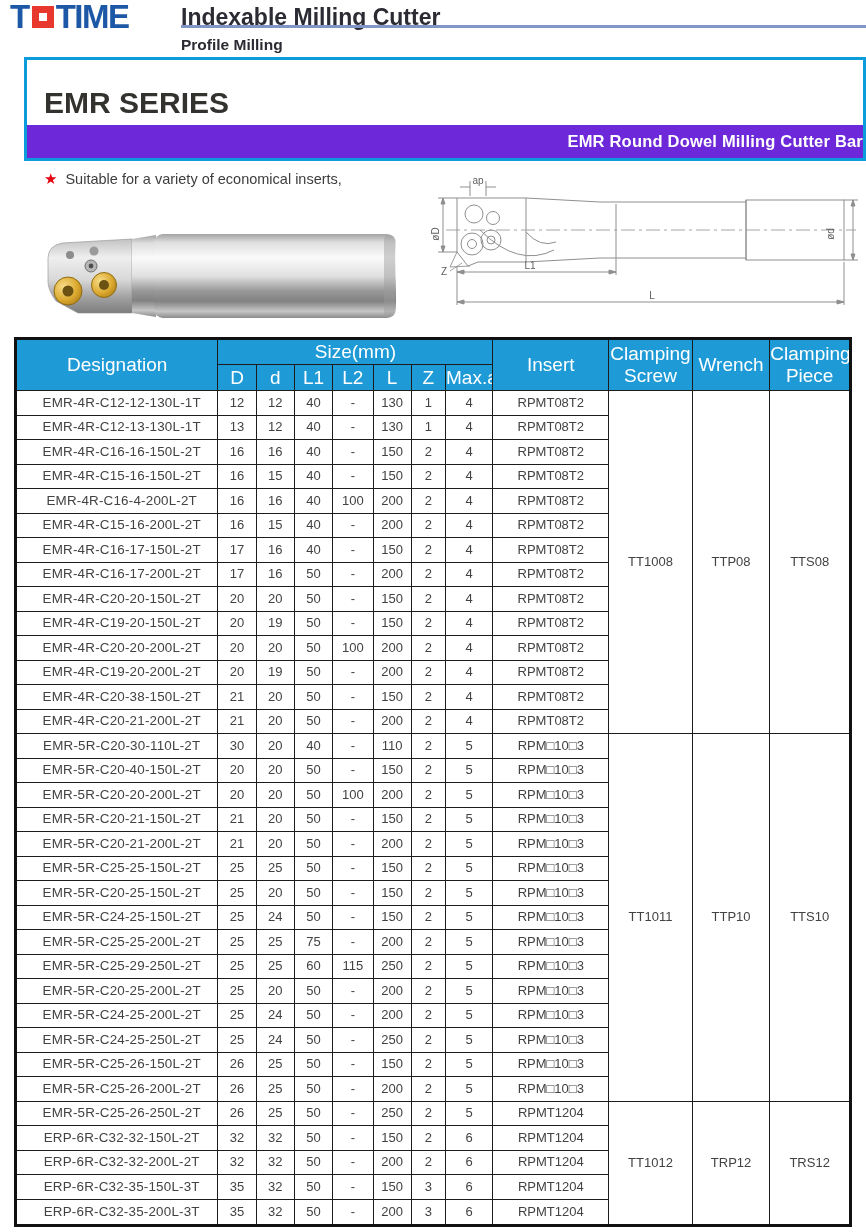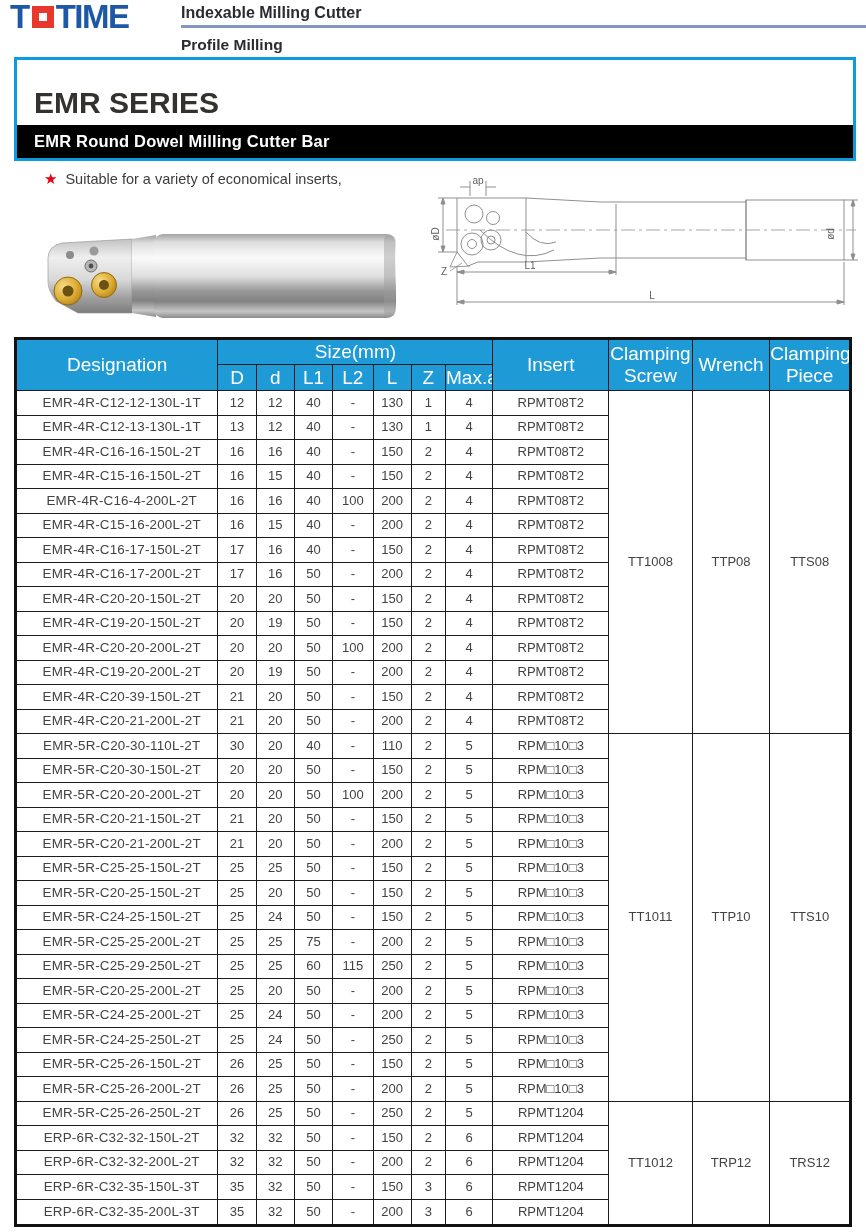--- a/index.html
+++ b/index.html
@@ -5,31 +5,31 @@
   html,body{margin:0;padding:0;background:#ffffff;}
   #page{position:relative;width:866px;height:1232px;background:#fff;overflow:hidden;
         font-family:"Liberation Sans",sans-serif;color:#3f3f3f;}
 
   
   .logo{position:absolute;left:10px;top:0px;height:34px;display:flex;align-items:center;}
   .logo-txt{font-size:33px;font-weight:900;letter-spacing:-1.5px;color:#1d58a6;line-height:30px;}
   .logo-o{display:inline-block;width:22px;height:22px;background:#e8382d;position:relative;
           color:transparent;margin:0 2px 0 3px;font-size:20px;overflow:hidden;}
   .logo-o::after{content:"";position:absolute;left:7px;top:7px;right:7px;bottom:7px;background:#fff;}
-  .brand-title{position:absolute;left:181px;top:4px;font-size:16px;font-weight:bold;color:#2b2b33;}
+  .brand-title{position:absolute;left:181px;top:4px;font-size:23px;font-weight:bold;color:#2b2b33;}
   .brand-rule{position:absolute;left:181px;top:25px;width:685px;height:3px;background:#8295c7;}
   .brand-sub{position:absolute;left:181px;top:36px;font-size:15.5px;font-weight:bold;color:#2b2b33;}
 
   
-  .series-box{position:absolute;left:14px;top:57px;width:842px;height:104px;
+  .series-box{position:absolute;left:24px;top:57px;width:842px;height:104px;
               border:3px solid #0c9bdb;box-sizing:border-box;background:#fff;}
   .series-title{position:absolute;left:17px;top:26px;font-size:30px;font-weight:900;
                 color:#33322e;letter-spacing:0px;}
-  .series-banner{position:absolute;left:0;bottom:0;width:100%;height:33px;background:#000000;
-                 display:flex;align-items:center;}
+  .series-banner{position:absolute;left:0;bottom:0;width:100%;height:33px;background:#6d28d9;
+                 display:flex;align-items:center;justify-content:flex-end;}
   .series-banner span{color:#fff;font-weight:bold;font-size:16.5px;padding-left:17px;letter-spacing:0.2px;}
 
   
   .feature{position:absolute;left:18px;top:169px;font-size:14.5px;line-height:19px;color:#3d3d3d;margin-left:26px;}
   .feature .star{color:#e60012;font-size:15px;margin-right:8px;}
   .feature .l2{padding-left:23px;}
 
   
   .photo{position:absolute;left:34px;top:228px;}
   .tech{position:absolute;left:430px;top:174px;}
@@ -332,21 +332,21 @@
           <td>20</td>
           <td>19</td>
           <td>50</td>
           <td>-</td>
           <td>200</td>
           <td>2</td>
           <td>4</td>
           <td>RPMT08T2</td>
         </tr>
         <tr>
-          <td class="desig">EMR-4R-C20-39-150L-2T</td>
+          <td class="desig">EMR-4R-C20-38-150L-2T</td>
           <td>21</td>
           <td>20</td>
           <td>50</td>
           <td>-</td>
           <td>150</td>
           <td>2</td>
           <td>4</td>
           <td>RPMT08T2</td>
         </tr>
         <tr>
@@ -368,21 +368,21 @@
           <td>-</td>
           <td>110</td>
           <td>2</td>
           <td>5</td>
           <td>RPM□10□3</td>
           <td rowspan="15">TT1011</td>
           <td rowspan="15">TTP10</td>
           <td rowspan="15">TTS10</td>
         </tr>
         <tr>
-          <td class="desig">EMR-5R-C20-30-150L-2T</td>
+          <td class="desig">EMR-5R-C20-40-150L-2T</td>
           <td>20</td>
           <td>20</td>
           <td>50</td>
           <td>-</td>
           <td>150</td>
           <td>2</td>
           <td>5</td>
           <td>RPM□10□3</td>
         </tr>
         <tr>

